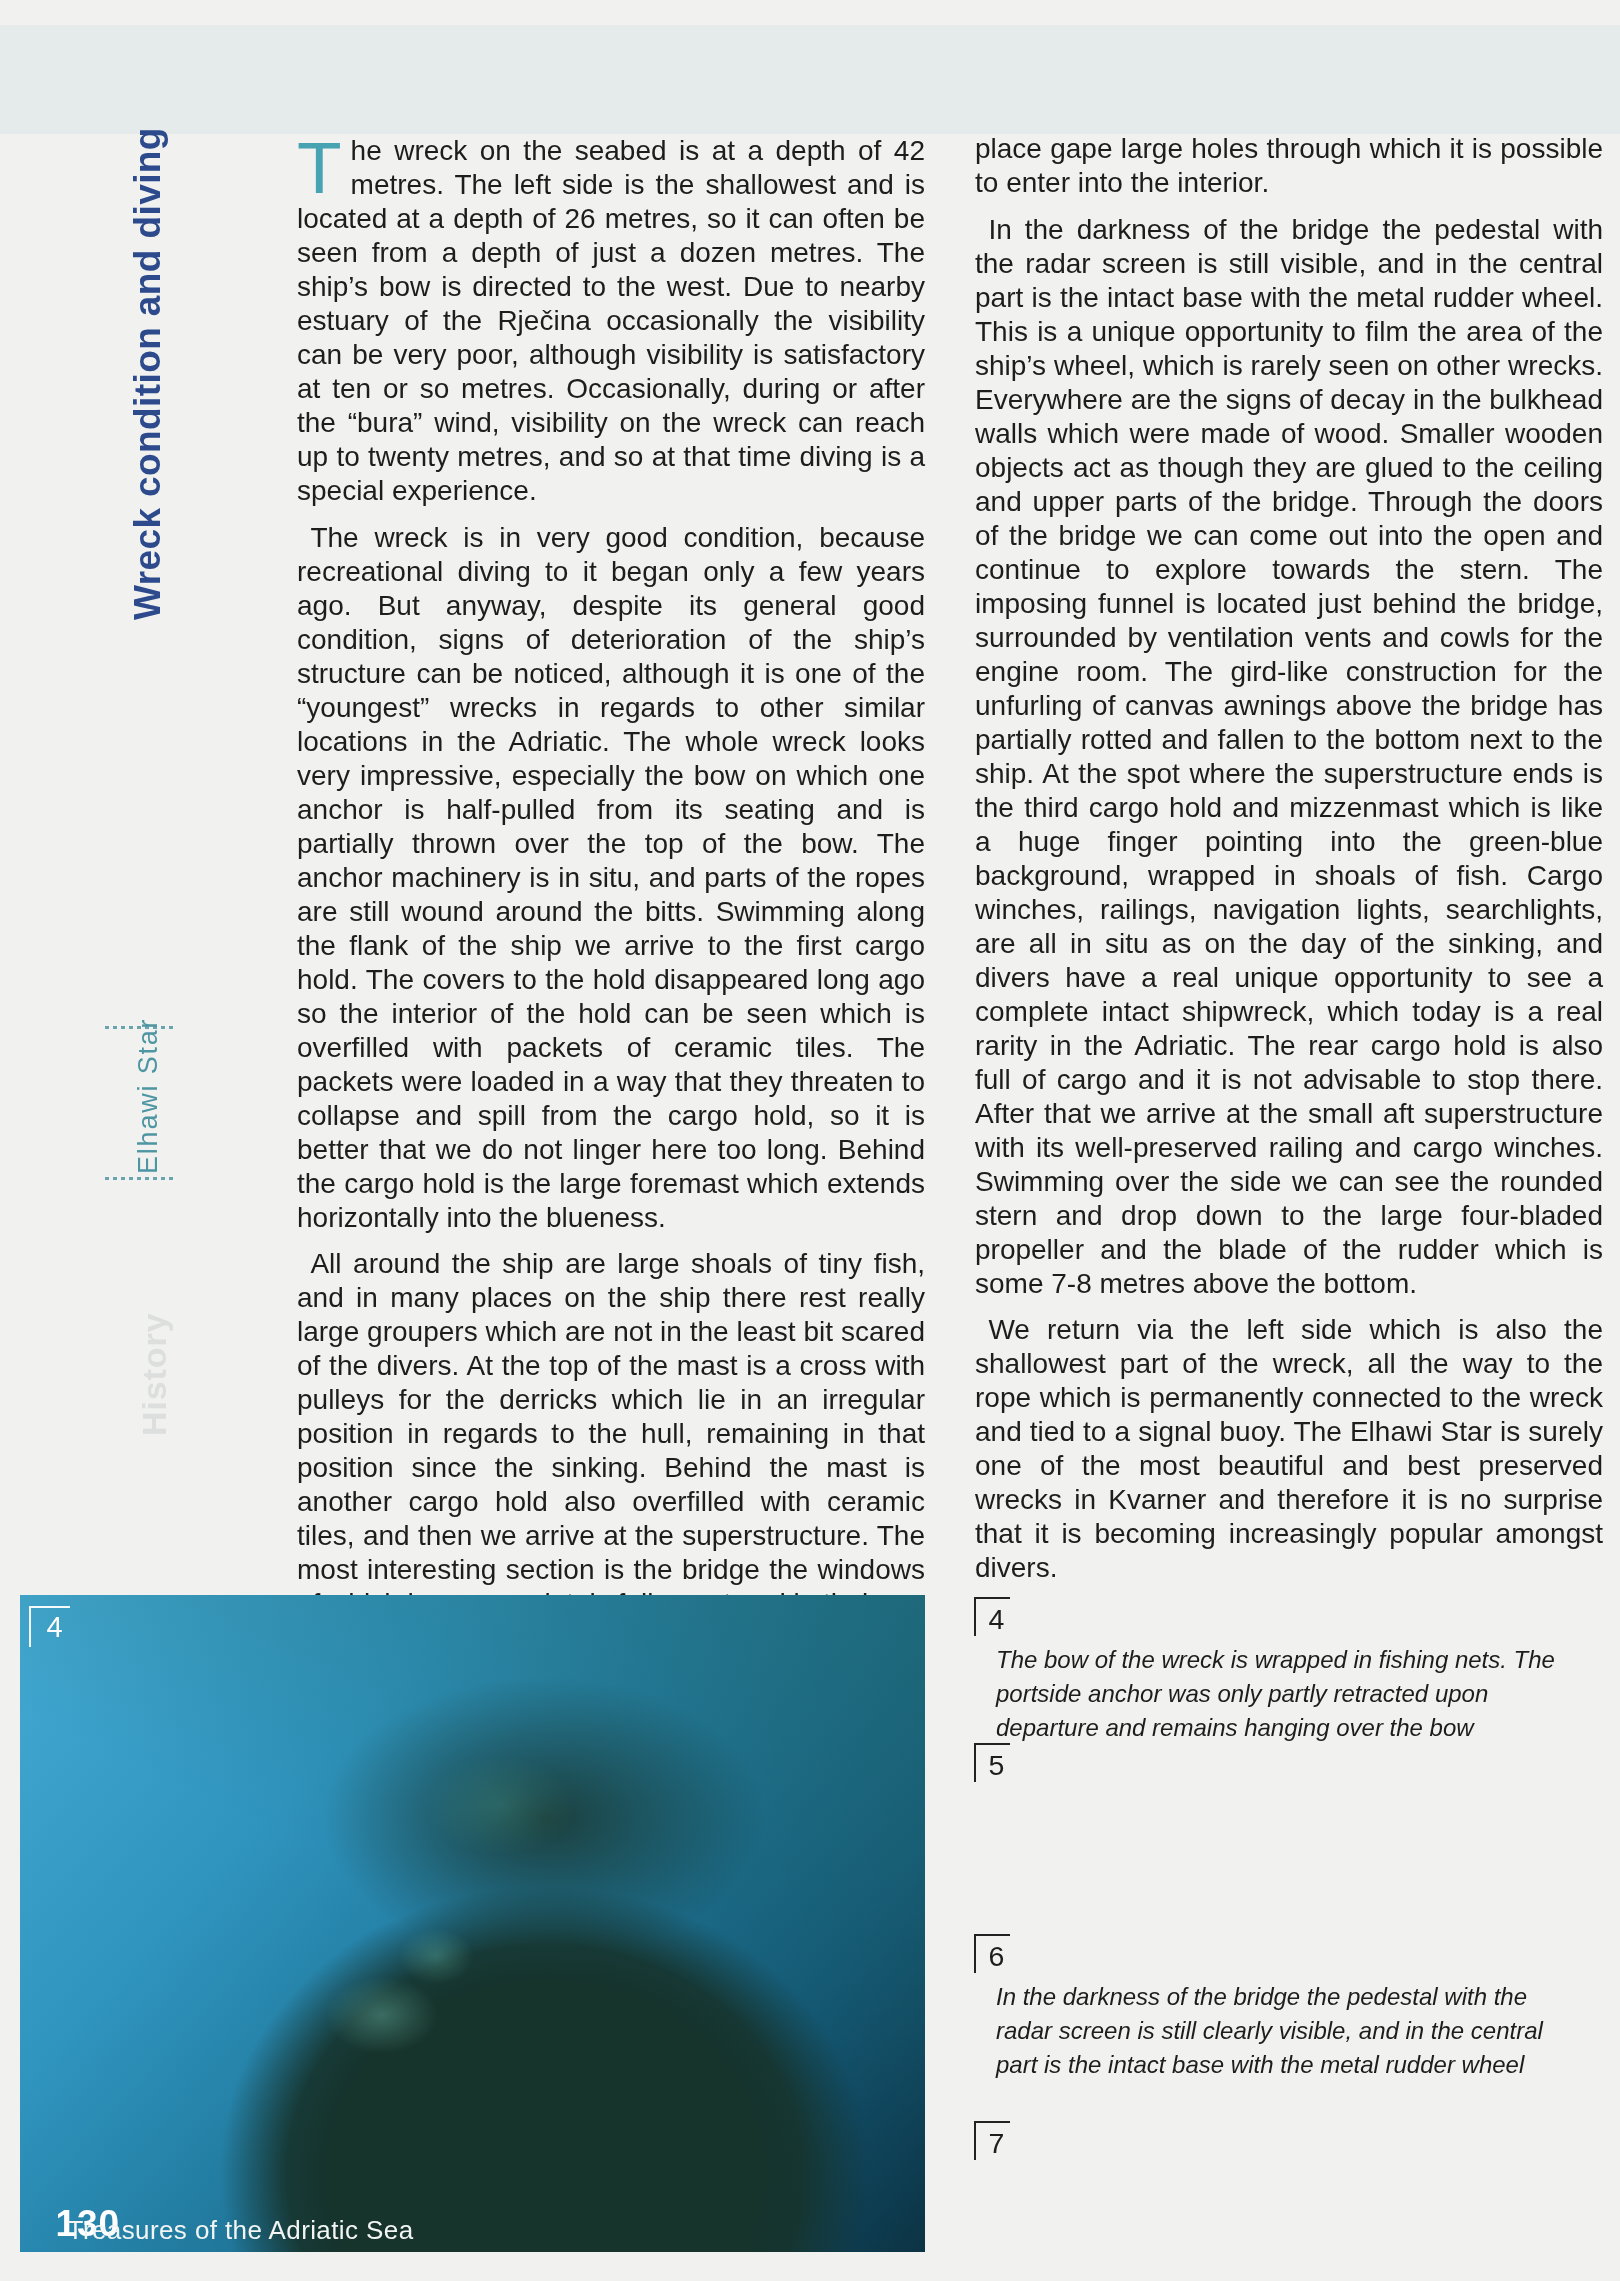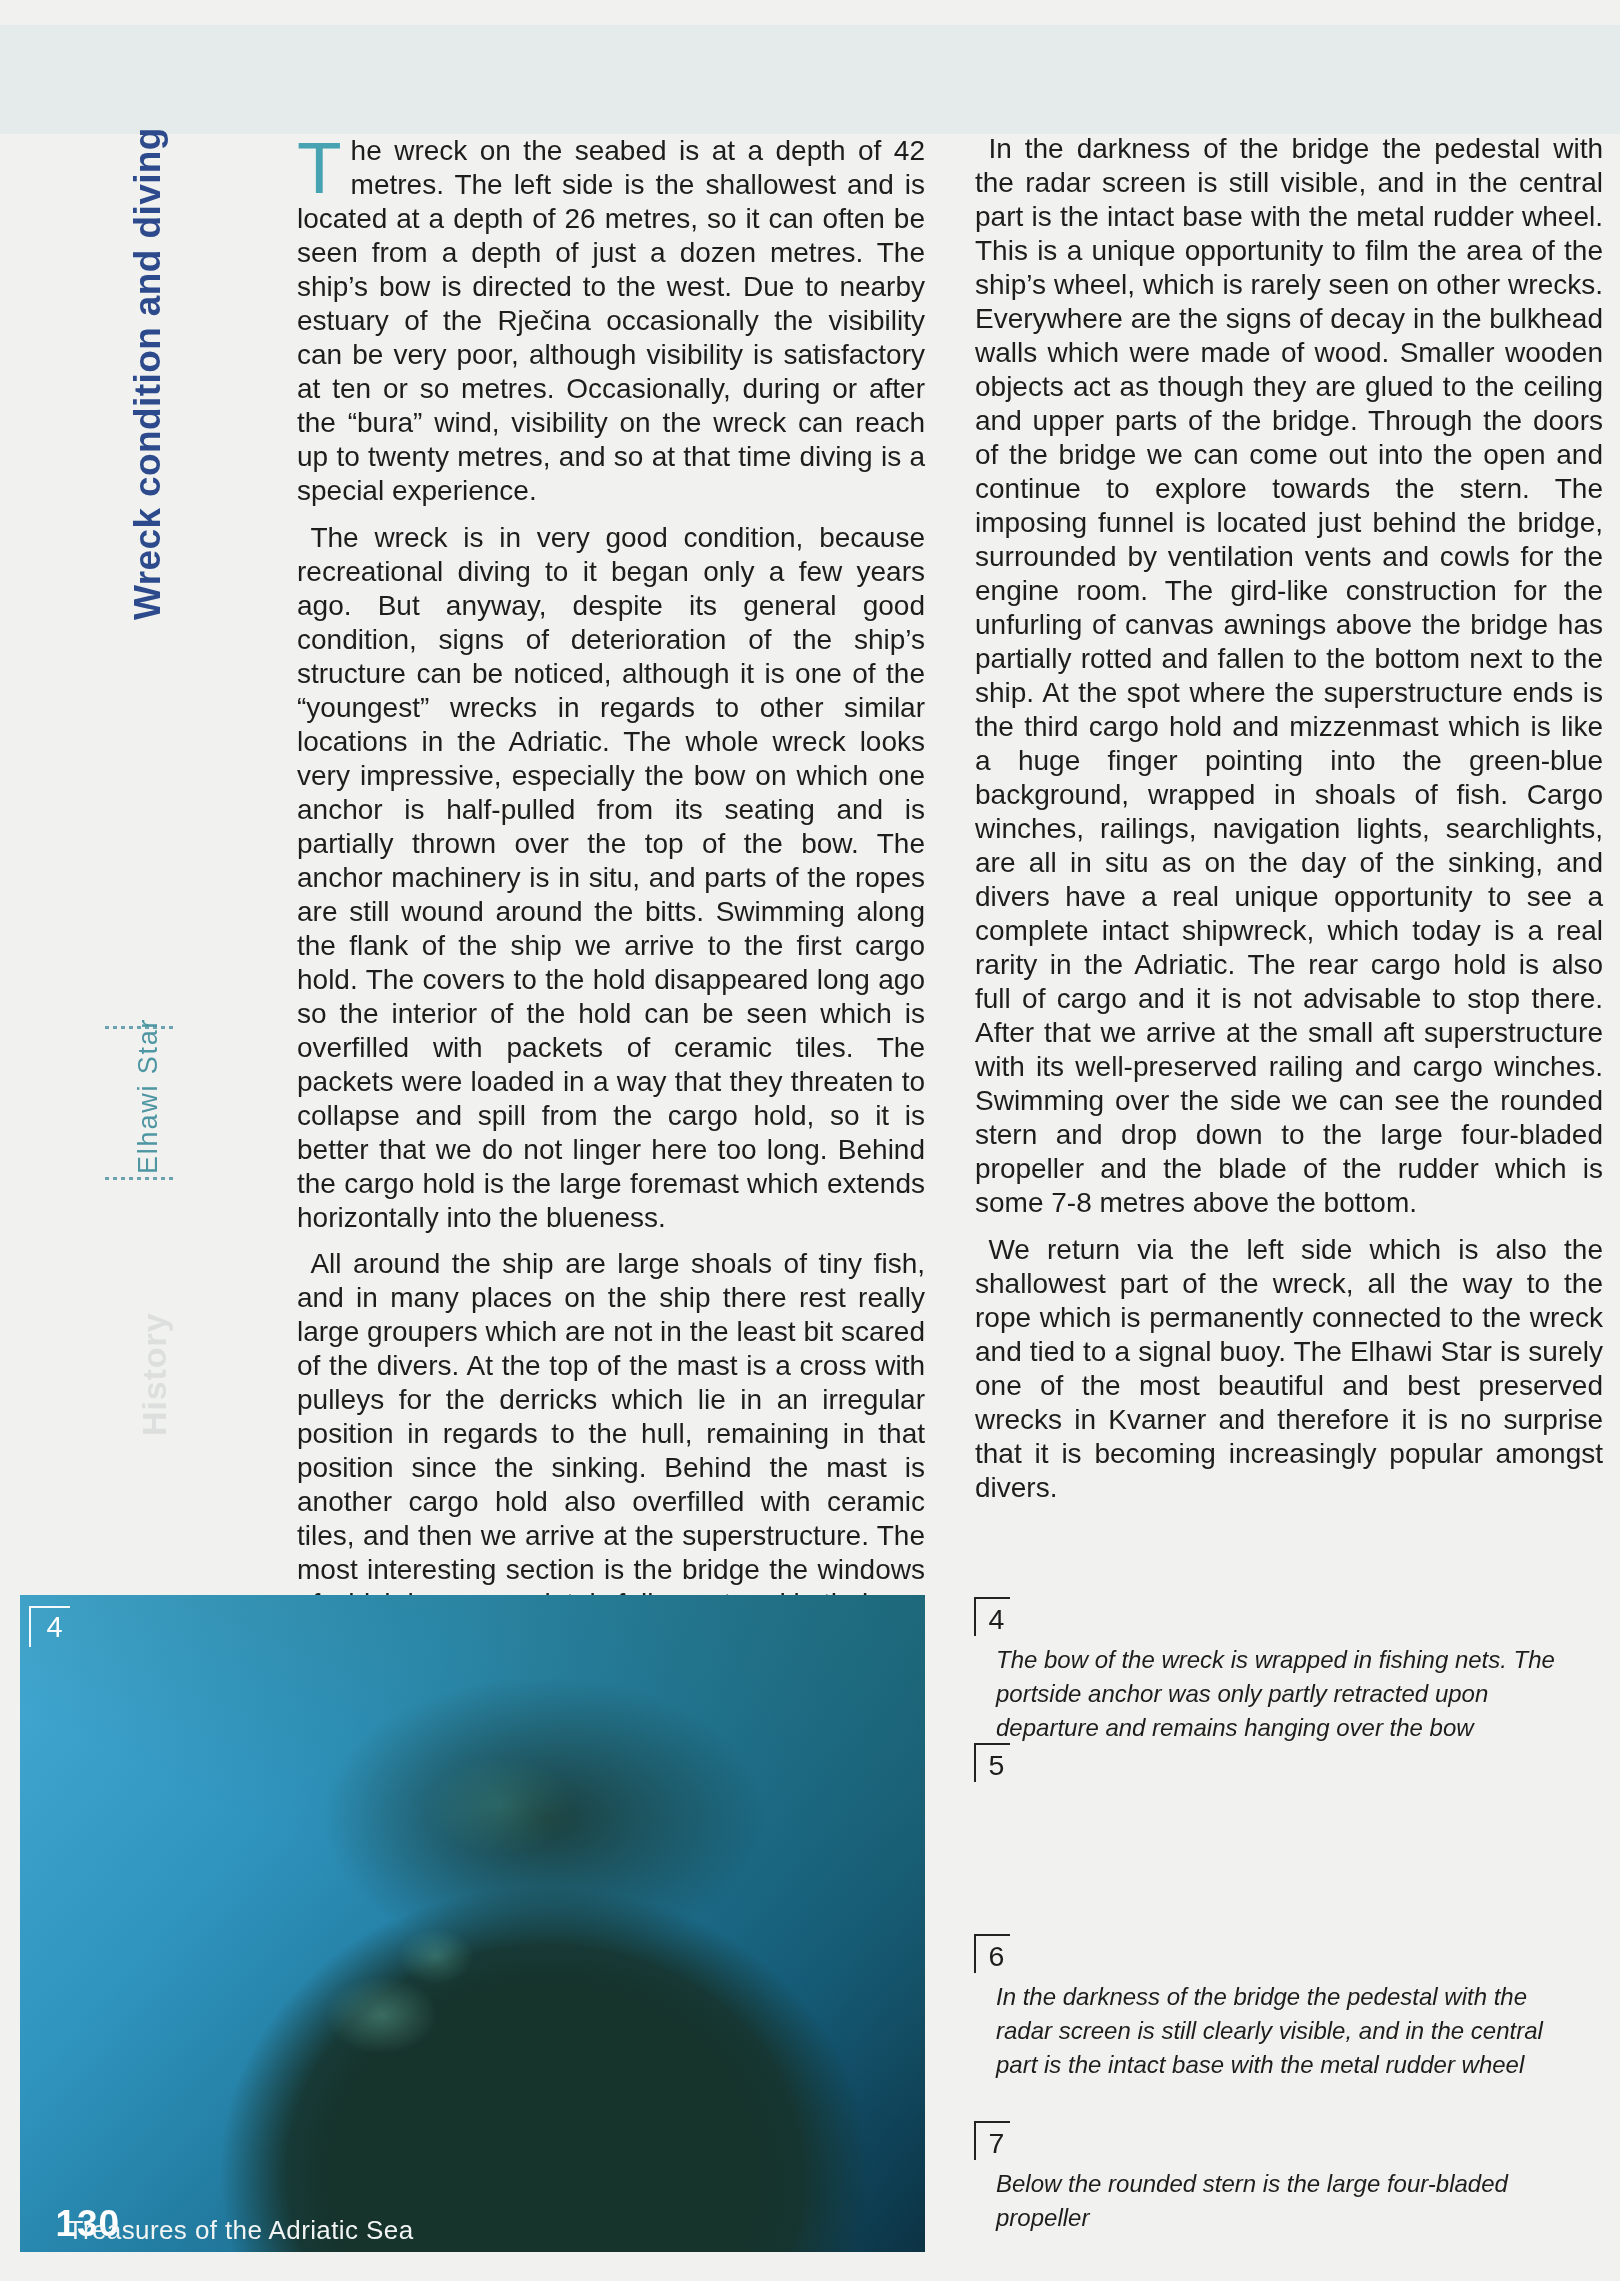--- a/index.html
+++ b/index.html
@@ -102,41 +102,41 @@
 
   <div class="vghost">History</div>
 
   <div class="col" id="col1">
     <p class="first"><span class="dropcap">T</span><span>he wreck on the seabed is at a depth of 42 metres. The left side is the shallowest and is located at a depth of 26 metres, so it can often be seen from a depth of just a dozen metres. The ship’s bow is directed to the west. Due to nearby estuary of the Rječina occasionally the visibility can be very poor, although visibility is satisfactory at ten or so metres. Occasionally, during or after the “bura” wind, visibility on the wreck can reach up to twenty metres, and so at that time diving is a special experience.</span></p>
     <p>The wreck is in very good condition, because recreational diving to it began only a few years ago. But anyway, despite its general good condition, signs of deterioration of the ship’s structure can be noticed, although it is one of the “youngest” wrecks in regards to other similar locations in the Adriatic. The whole wreck looks very impressive, especially the bow on which one anchor is half-pulled from its seating and is partially thrown over the top of the bow. The anchor machinery is in situ, and parts of the ropes are still wound around the bitts. Swimming along the flank of the ship we arrive to the first cargo hold. The covers to the hold disappeared long ago so the interior of the hold can be seen which is overfilled with packets of ceramic tiles. The packets were loaded in a way that they threaten to collapse and spill from the cargo hold, so it is better that we do not linger here too long. Behind the cargo hold is the large foremast which extends horizontally into the blueness.</p>
     <p>All around the ship are large shoals of tiny fish, and in many places on the ship there rest really large groupers which are not in the least bit scared of the divers. At the top of the mast is a cross with pulleys for the derricks which lie in an irregular position in regards to the hull, remaining in that position since the sinking. Behind the mast is another cargo hold also overfilled with ceramic tiles, and then we arrive at the superstructure. The most interesting section is the bridge the windows of which have completely fallen out and in their</p>
   </div>
 
   <div class="col" id="col2">
+    <p class="first">place gape large holes through which it is possible to enter into the interior.</p>
     <p>In the darkness of the bridge the pedestal with the radar screen is still visible, and in the central part is the intact base with the metal rudder wheel. This is a unique opportunity to film the area of the ship’s wheel, which is rarely seen on other wrecks. Everywhere are the signs of decay in the bulkhead walls which were made of wood. Smaller wooden objects act as though they are glued to the ceiling and upper parts of the bridge. Through the doors of the bridge we can come out into the open and continue to explore towards the stern. The imposing funnel is located just behind the bridge, surrounded by ventilation vents and cowls for the engine room. The gird-like construction for the unfurling of canvas awnings above the bridge has partially rotted and fallen to the bottom next to the ship. At the spot where the superstructure ends is the third cargo hold and mizzenmast which is like a huge finger pointing into the green-blue background, wrapped in shoals of fish. Cargo winches, railings, navigation lights, searchlights, are all in situ as on the day of the sinking, and divers have a real unique opportunity to see a complete intact shipwreck, which today is a real rarity in the Adriatic. The rear cargo hold is also full of cargo and it is not advisable to stop there. After that we arrive at the small aft superstructure with its well-preserved railing and cargo winches. Swimming over the side we can see the rounded stern and drop down to the large four-bladed propeller and the blade of the rudder which is some 7-8 metres above the bottom.</p>
     <p>We return via the left side which is also the shallowest part of the wreck, all the way to the rope which is permanently connected to the wreck and tied to a signal buoy. The Elhawi Star is surely one of the most beautiful and best preserved wrecks in Kvarner and therefore it is no surprise that it is becoming increasingly popular amongst divers.</p>
   </div>
 
   <div class="caption" style="left:974px;top:1597px;">
     <div class="cap-bracket"><span>4</span></div>
     <div class="cap-body">The bow of the wreck is wrapped in fishing nets. The portside anchor was only partly retracted upon departure and remains hanging over the bow</div>
   </div>
 
   <div class="caption" style="left:974px;top:1743px;">
     <div class="cap-bracket"><span>5</span></div>
   </div>
 
   <div class="caption" style="left:974px;top:1934px;">
     <div class="cap-bracket"><span>6</span></div>
     <div class="cap-body">In the darkness of the bridge the pedestal with the radar screen is still clearly visible, and in the central part is the intact base with the metal rudder wheel</div>
   </div>
 
   <div class="caption" style="left:974px;top:2121px;">
     <div class="cap-bracket"><span>7</span></div>
-    <div class="cap-body">Below the rounded stern is the large four-bladed propeller</div>
   </div>
 
   <div class="photo">
     <div class="photo-bracket"><span>4</span></div>
     <div class="page-num">130</div>
     <div class="book-title">Treasures of the Adriatic Sea</div>
   </div>
 
 </div>
 

